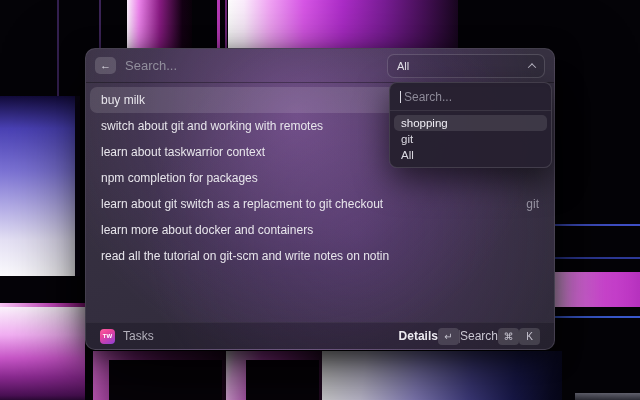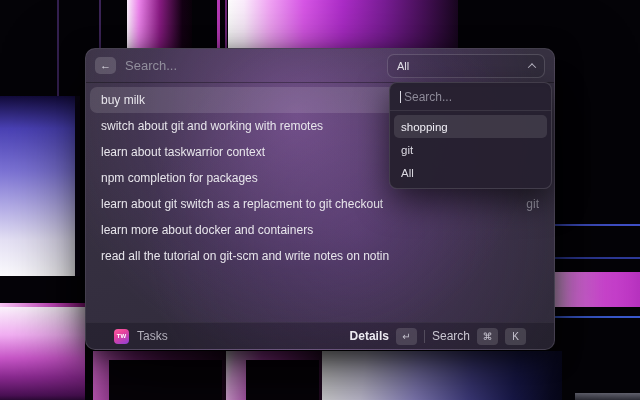--- a/index.html
+++ b/index.html
@@ -59,43 +59,43 @@
     transform:rotate(45deg) translate(1px,1px);}
   .hdr-divider{position:absolute;top:33px;left:0;right:0;height:1px;background:rgba(0,0,0,0.32);}
 
   .list{position:absolute;top:38px;left:4px;right:4px;z-index:1;}
   .row{height:26px;border-radius:7px;display:flex;align-items:center;justify-content:space-between;padding:12px 11px;}
   .row.selected{background:rgba(255,255,255,0.12);}
   .row-title{font-size:12px;color:#e8e6ec;white-space:nowrap;}
   .row-tag{font-size:12px;color:#9b97a6;}
 
   .footer{position:absolute;left:0;right:0;bottom:0;height:27px;display:flex;align-items:center;
-    padding:0 28px;background:rgba(16,12,22,0.30);border-top:1px solid rgba(255,255,255,0.05);
+    padding:0 14px;background:rgba(16,12,22,0.30);border-top:1px solid rgba(255,255,255,0.05);
     border-radius:0 0 9px 9px;text-align:right;}
   .app-icon{width:15px;height:15px;border-radius:4px;flex:0 0 auto;
     background:linear-gradient(150deg,#ff5fa2 0%,#e8439b 35%,#8e3fd6 100%);
     display:flex;align-items:center;justify-content:center;color:#fff;font-size:6px;font-weight:bold;}
   .app-name{margin-left:8px;font-size:12px;color:#b3b0bb;}
-  .foot-right{margin-left:auto;display:flex;align-items:center;gap:7px;}
+  .foot-right{margin-left:auto;display:flex;align-items:center;}
   .foot-label-strong{font-size:12px;font-weight:bold;color:#eceaf1;}
   .foot-label{font-size:12px;color:#c9c6d1;}
   .key-badge{min-width:21px;height:17px;border-radius:4px;background:rgba(255,255,255,0.14);
     display:flex;align-items:center;justify-content:center;font-size:10px;color:#c6c3cf;padding:0 4px;}
   .foot-sep{width:1px;height:13px;background:rgba(255,255,255,0.18);}
 
   
   .dropdown{position:absolute;left:303px;top:33px;width:163px;border-radius:8px;z-index:20;
     background:rgba(38,32,48,0.97);border:1px solid rgba(255,255,255,0.13);
     box-shadow:0 12px 32px rgba(0,0,0,0.6);}
   .dd-search{height:27px;display:flex;align-items:center;padding:0 10px;}
   .dd-caret{width:1px;height:12px;background:#dcdae4;}
   .dd-search-text{margin-left:3px;font-size:12px;color:#8d8a98;}
   .dd-divider{height:1px;background:rgba(255,255,255,0.09);}
   .dd-items{padding:4px;}
-  .dd-item{height:23px;border-radius:5px;display:flex;align-items:center;padding:0 7px;
+  .dd-item{height:16px;border-radius:5px;display:flex;align-items:center;padding:0 7px;
     font-size:11.5px;color:#dcdae2;}
   .dd-item.selected{background:rgba(255,255,255,0.11);color:#f0eef5;}
 </style>
 </head>
 <body>
 
 <div class="stage">
 
   <div class="wp wp-line1"></div>
   <div class="wp wp-line2"></div>

